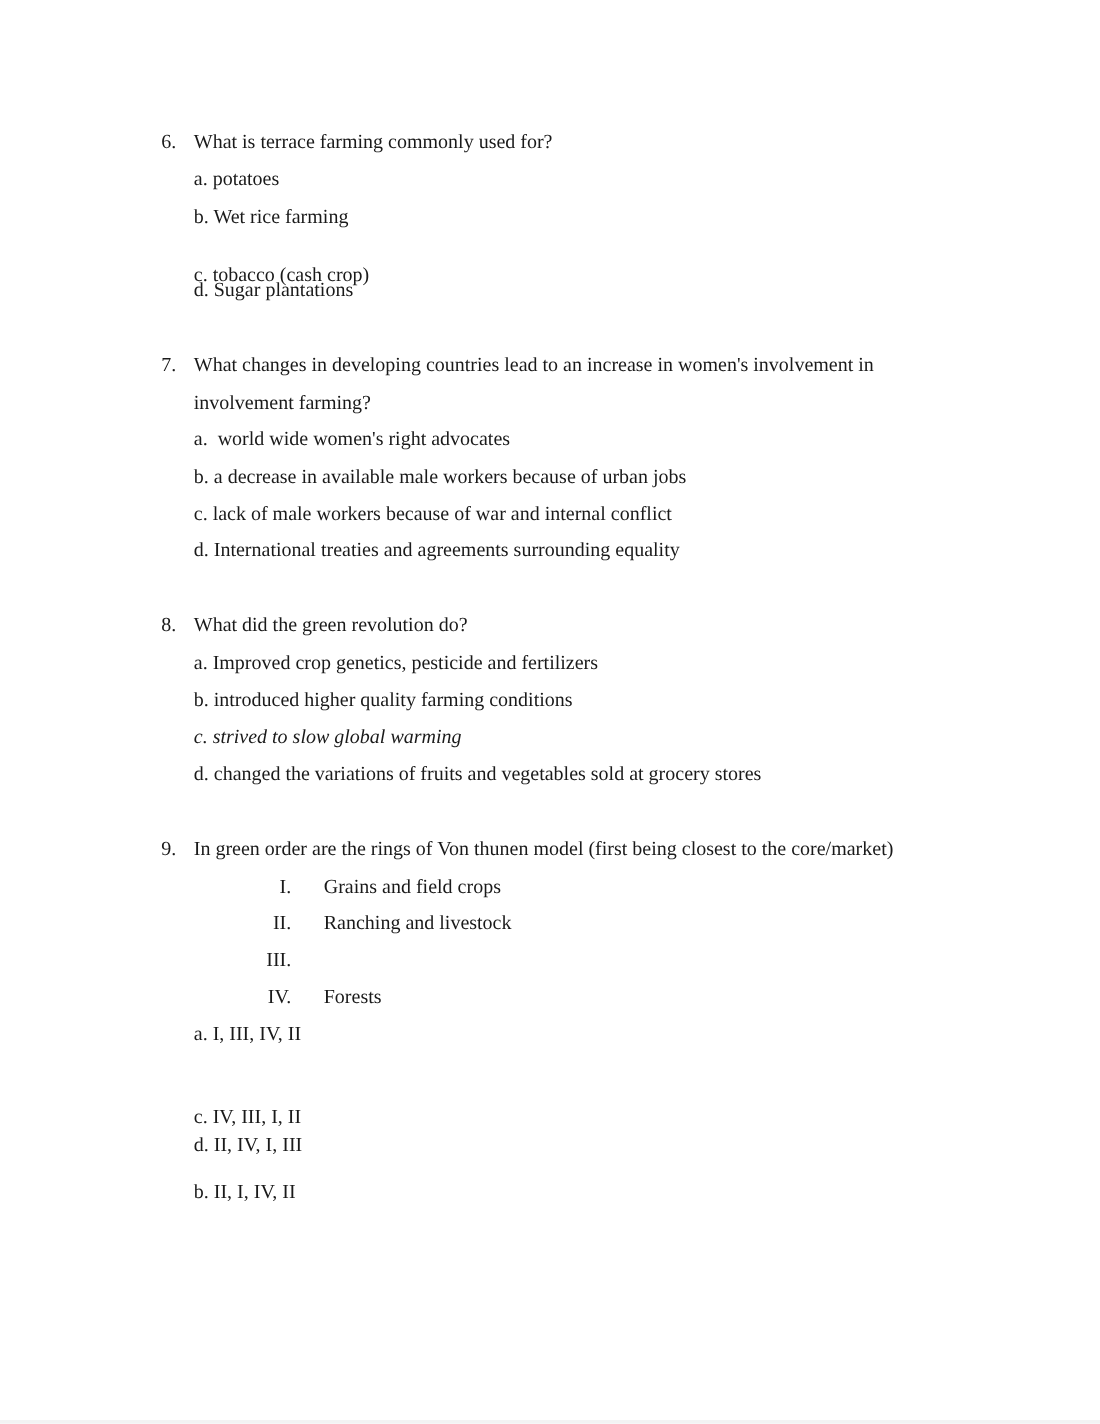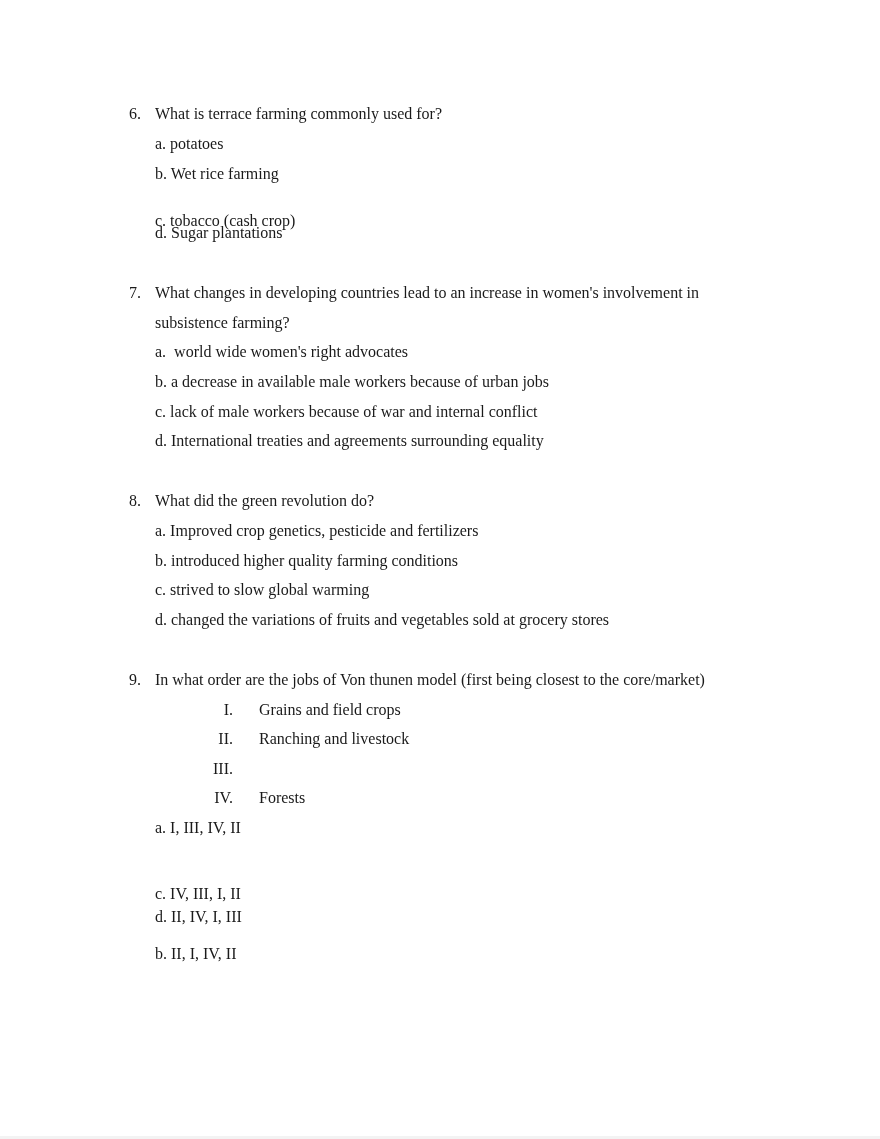--- a/index.html
+++ b/index.html
@@ -66,39 +66,39 @@
     <div class="line qtext" style="top:104px;">What is terrace farming commonly used for?</div>
     <div class="line opt" style="top:134px;">a. potatoes</div>
     <div class="line opt" style="top:164px;">b. Wet rice farming</div>
     <div class="line opt" style="top:211px;">c. tobacco (cash crop)</div>
     <div class="line opt" style="top:223px;">d. Sugar plantations</div>
   </div>
 
   <div>
     <div class="line qnum" style="top:283px;">7.</div>
     <div class="line qtext" style="top:283px;">What changes in developing countries lead to an increase in women's involvement in</div>
-    <div class="line qtext" style="top:313px;">subsistence farming?</div>
+    <div class="line qtext" style="top:313px;">involvement farming?</div>
     <div class="line opt" style="top:342px;white-space:pre;">a.  world wide women's right advocates</div>
     <div class="line opt" style="top:372px;">b. a decrease in available male workers because of urban jobs</div>
     <div class="line opt" style="top:402px;">c. lack of male workers because of war and internal conflict</div>
     <div class="line opt" style="top:431px;">d. International treaties and agreements surrounding equality</div>
   </div>
 
   <div>
     <div class="line qnum" style="top:491px;">8.</div>
     <div class="line qtext" style="top:491px;">What did the green revolution do?</div>
     <div class="line opt" style="top:521px;">a. Improved crop genetics, pesticide and fertilizers</div>
     <div class="line opt" style="top:551px;">b. introduced higher quality farming conditions</div>
-    <div class="line opt" style="top:580px;">c. strived to slow global warming</div>
+    <div class="line opt" style="top:580px;font-style:italic;">c. strived to slow global warming</div>
     <div class="line opt" style="top:610px;">d. changed the variations of fruits and vegetables sold at grocery stores</div>
   </div>
 
   <div>
     <div class="line qnum" style="top:670px;">9.</div>
-    <div class="line qtext" style="top:670px;">In what order are the jobs of Von thunen model (first being closest to the core/market)</div>
+    <div class="line qtext" style="top:670px;">In green order are the rings of Von thunen model (first being closest to the core/market)</div>
 
     <div>
       <div class="line" style="top:700px;left:0;width:880px;">
         <span class="roman-num" style="left:193px;">I.</span>
         <span class="roman-text">Grains and field crops</span>
       </div>
       <div class="line" style="top:729px;left:0;width:880px;">
         <span class="roman-num" style="left:193px;">II.</span>
         <span class="roman-text">Ranching and livestock</span>
       </div>

